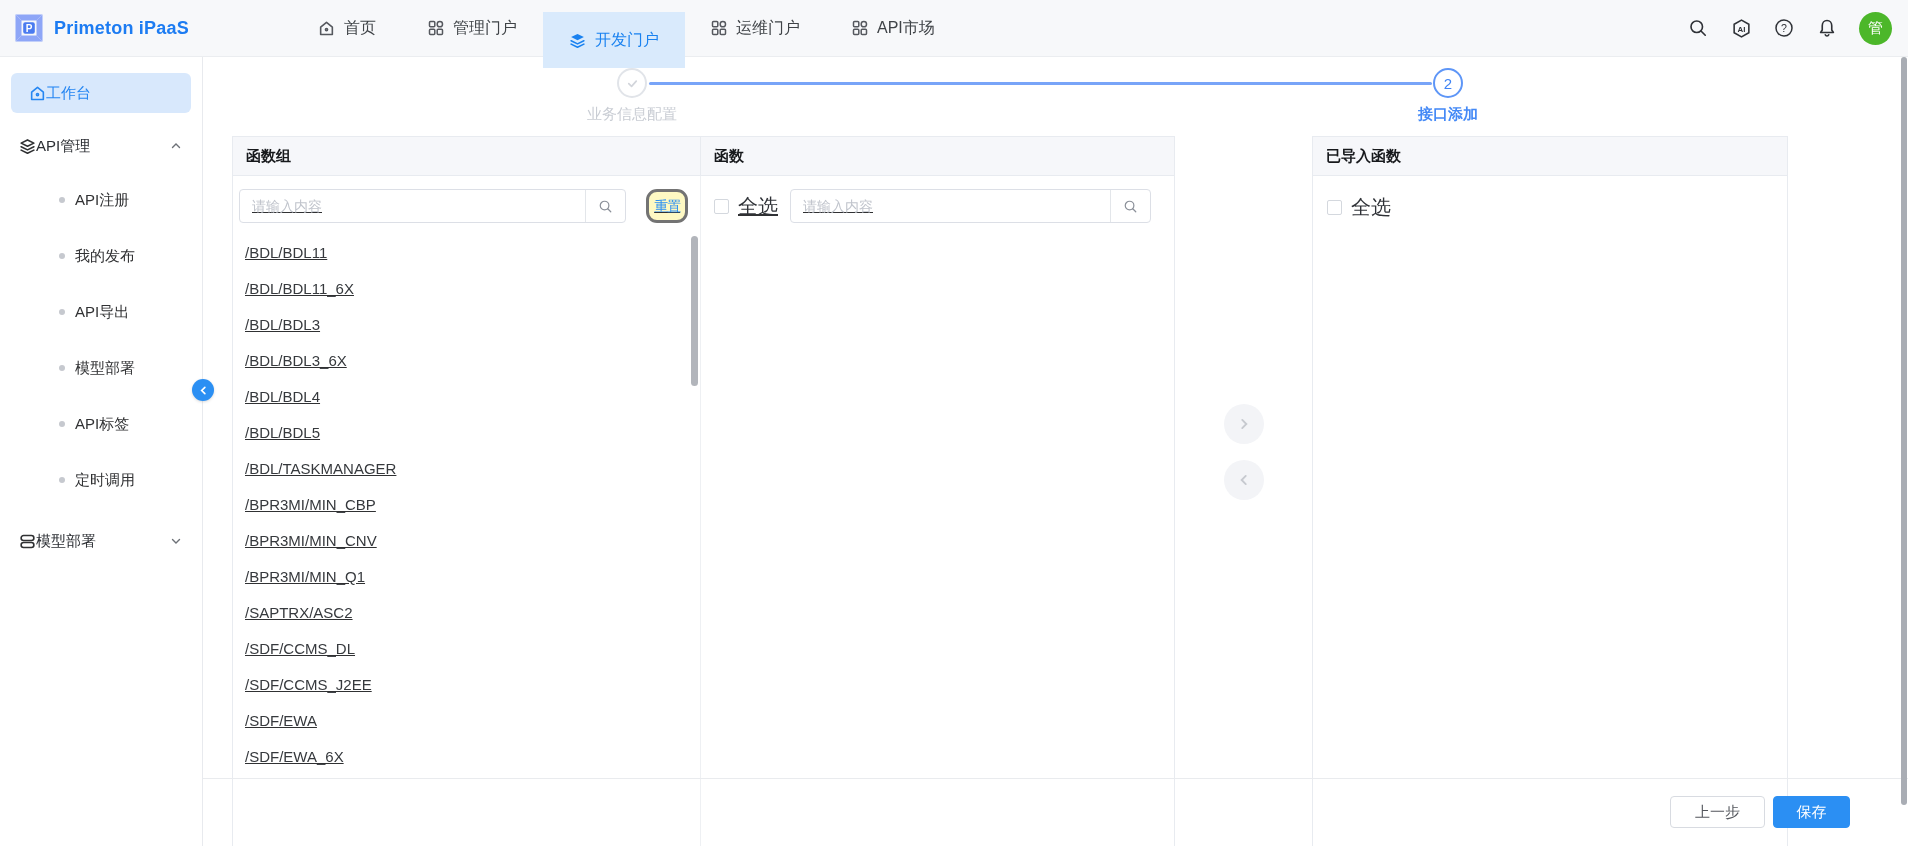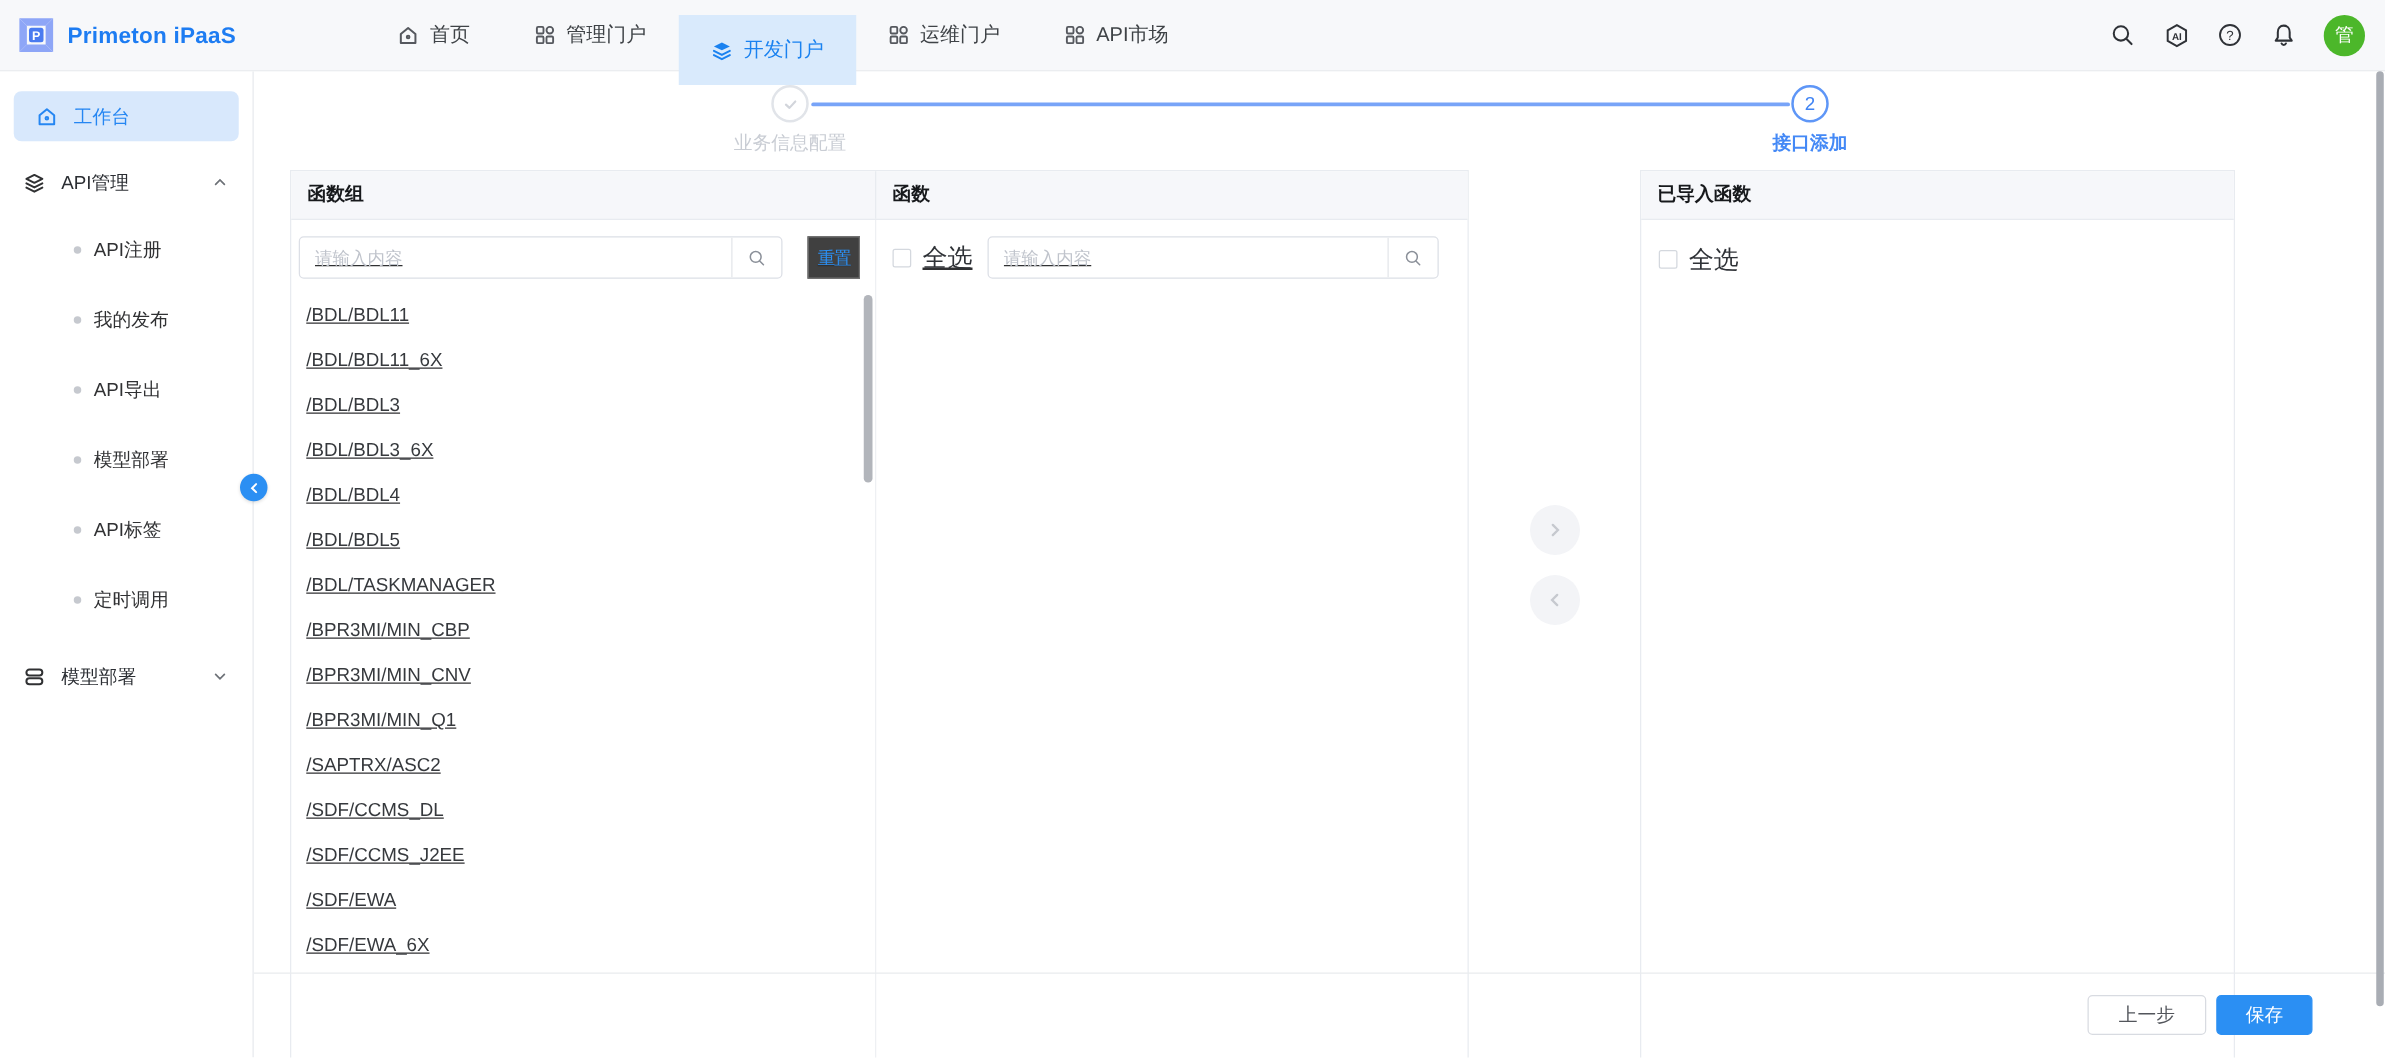--- a/index.html
+++ b/index.html
@@ -15,21 +15,21 @@
   .nav-item { height:56px; padding:0 26px; display:flex; align-items:center; gap:9px; font-size:16px; color:#3f4347; cursor:pointer; }
   .nav-item svg { color:#55585e; }
   .nav-item.active { background:#d9eafc; color:#1a82f0;margin-top:12px; }
   .nav-item.active svg { color:#1a82f0; }
   .nav-right { position:absolute; right:16px; top:0; height:56px; display:flex; align-items:center; gap:21px; }
   .nav-icon-btn { width:22px; height:22px; display:flex; align-items:center; justify-content:center; color:#2f3237; cursor:pointer; }
   .avatar { width:33px; height:33px; border-radius:50%; background:#4cb72a; color:#fff; font-size:15px; display:flex; align-items:center; justify-content:center; cursor:pointer; }
 
   
   .sidebar { position:absolute; left:0; top:57px; width:203px; height:789px; background:#fff; border-right:1px solid #e8eaee; z-index:5; }
-  .side-item { height:40px; display:flex; align-items:center; gap:13px; padding-left:19px; font-size:15px; color:#2b2e33; cursor:pointer; }
+  .side-item { height:40px; display:flex; align-items:center; padding-left:19px; font-size:15px; color:#2b2e33; cursor:pointer; }
   .side-item .chev { margin-left:auto; margin-right:20px; color:#6d7177; }
   .side-item.selected { margin:16px 11px 0 11px; padding-left:18px; background:#d8e8fc; border-radius:6px; color:#2586f2; }
   .side-item.selected svg { color:#2586f2; }
   .side-item.parent { margin-top:13px; }
   .side-item.parent svg.mi { color:#303133; }
   .side-sub { height:56px; display:flex; align-items:center; padding-left:59px; gap:10px; font-size:15px; color:#303133; cursor:pointer; }
   .dot { width:6px; height:6px; border-radius:50%; background:#c6c9cf; }
   .side-submenu { margin-top:6px; }
   .collapse-toggle { position:absolute; left:192px; top:379px; width:22px; height:22px; border-radius:50%; background:#2b8ff3; color:#fff; display:flex; align-items:center; justify-content:center; z-index:20; cursor:pointer; box-shadow:0 1px 3px rgba(0,0,0,.15); }
 
@@ -56,21 +56,21 @@
   .col-left { width:468px; border-right:1px solid #eef0f3; position:relative; display:flex; flex-direction:column; }
   .col-right { flex:1; }
 
   .search-row { display:flex; align-items:center; padding:13px 12px 12px 6px; flex-shrink:0; }
   .search-box { height:34px; border:1px solid #dcdfe6; border-radius:4px; background:#fff; display:flex; align-items:stretch; overflow:hidden; }
   .search-box input { border:0; outline:0; flex:1; font-size:14px; padding:0 12px; color:#303133; font-family:inherit; background:transparent; }
   .search-box input::placeholder { color:#c0c4cc; }
   .search-append { width:40px; border-left:1px solid #e3e6ea; display:flex; align-items:center; justify-content:center; color:#8b9099; cursor:pointer; }
   .box-grp { width:390px; }
   .box-fn  { width:361px; }
-  .reset-btn { margin-left:20px; width:42px; height:34px; border:1px solid #737373; border-radius:0; background:#404040; color:#2b8ff3; font-size:14px; cursor:pointer; font-family:inherit; line-height:1; letter-spacing:-1px; }
+  .reset-btn { margin-left:20px; width:42px; height:34px; border:3px solid #737373; border-radius:11px; background:#fef9c3; color:#2b8ff3; font-size:14px; cursor:pointer; font-family:inherit; line-height:1; letter-spacing:-1px; }
   .checkbox { width:15px; height:15px; border:1px solid #d4d8de; border-radius:2px; background:#fff; cursor:pointer; flex-shrink:0; }
   .select-all-label { font-size:20px; color:#2f3237; margin:0 12px 0 9px; }
 
   .fn-list { flex:1; overflow:hidden; padding-left:12px; }
   .fn-item { height:36px; line-height:36px; font-size:15px; color:#36393d; cursor:pointer; white-space:nowrap; }
   .inner-scrollbar { position:absolute; right:2px; top:60px; width:7px; height:150px; border-radius:4px; background:#b2b5bb; cursor:pointer; }
 
   .imported-row { display:flex; align-items:center; padding:18px 0 0 14px; }
 
   .transfer-btn { position:absolute; width:40px; height:40px; border-radius:50%; background:#f3f4f7; border:0; display:flex; align-items:center; justify-content:center; color:#c6c9cf; cursor:not-allowed; }

